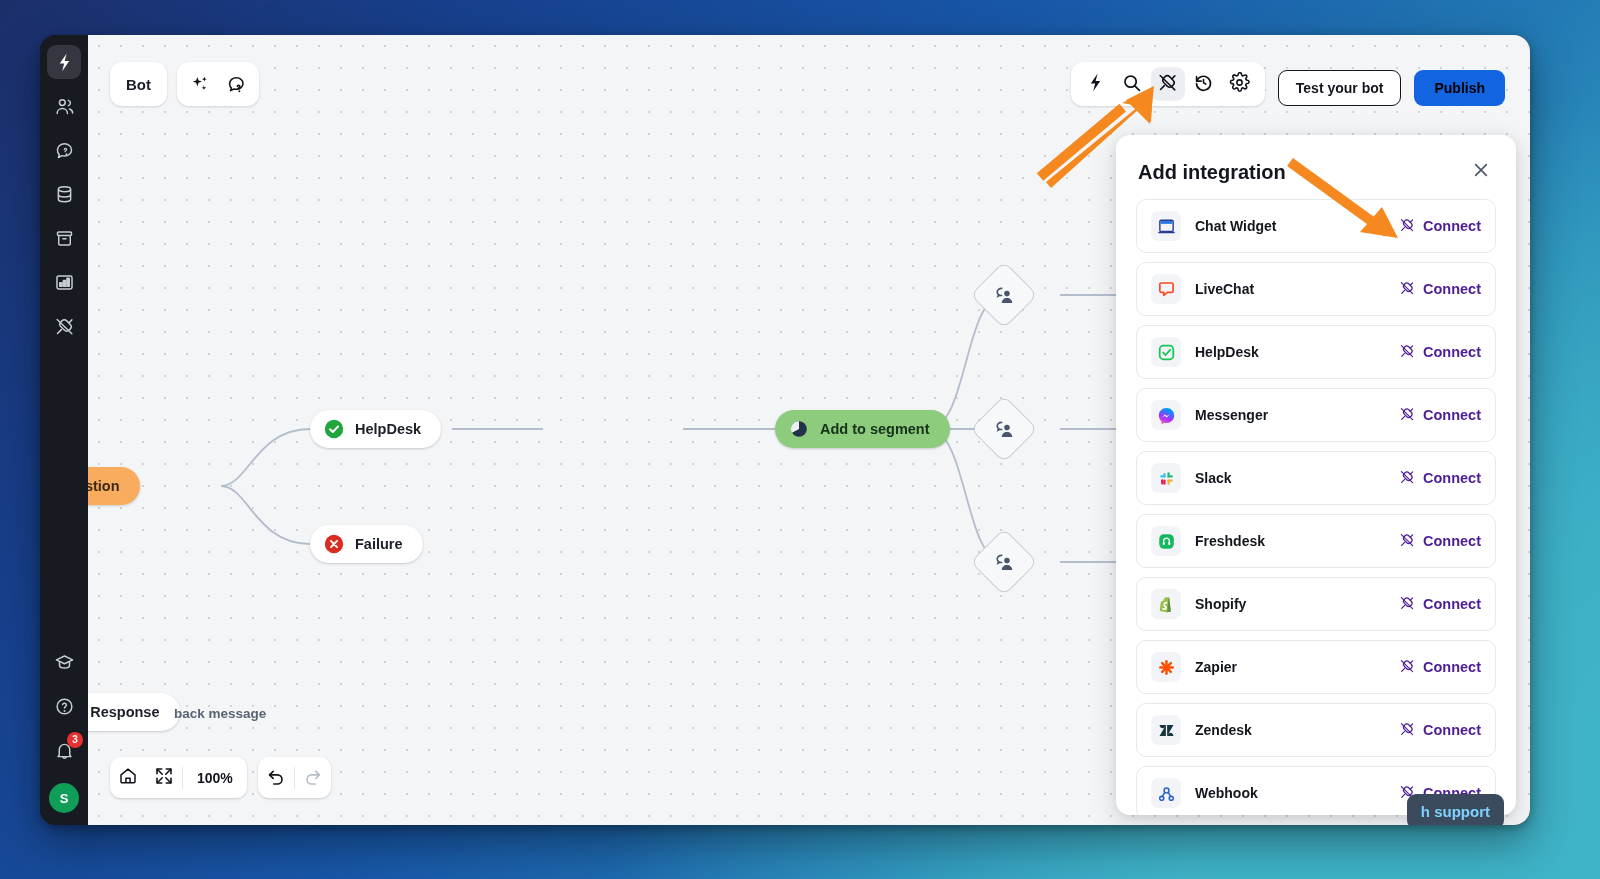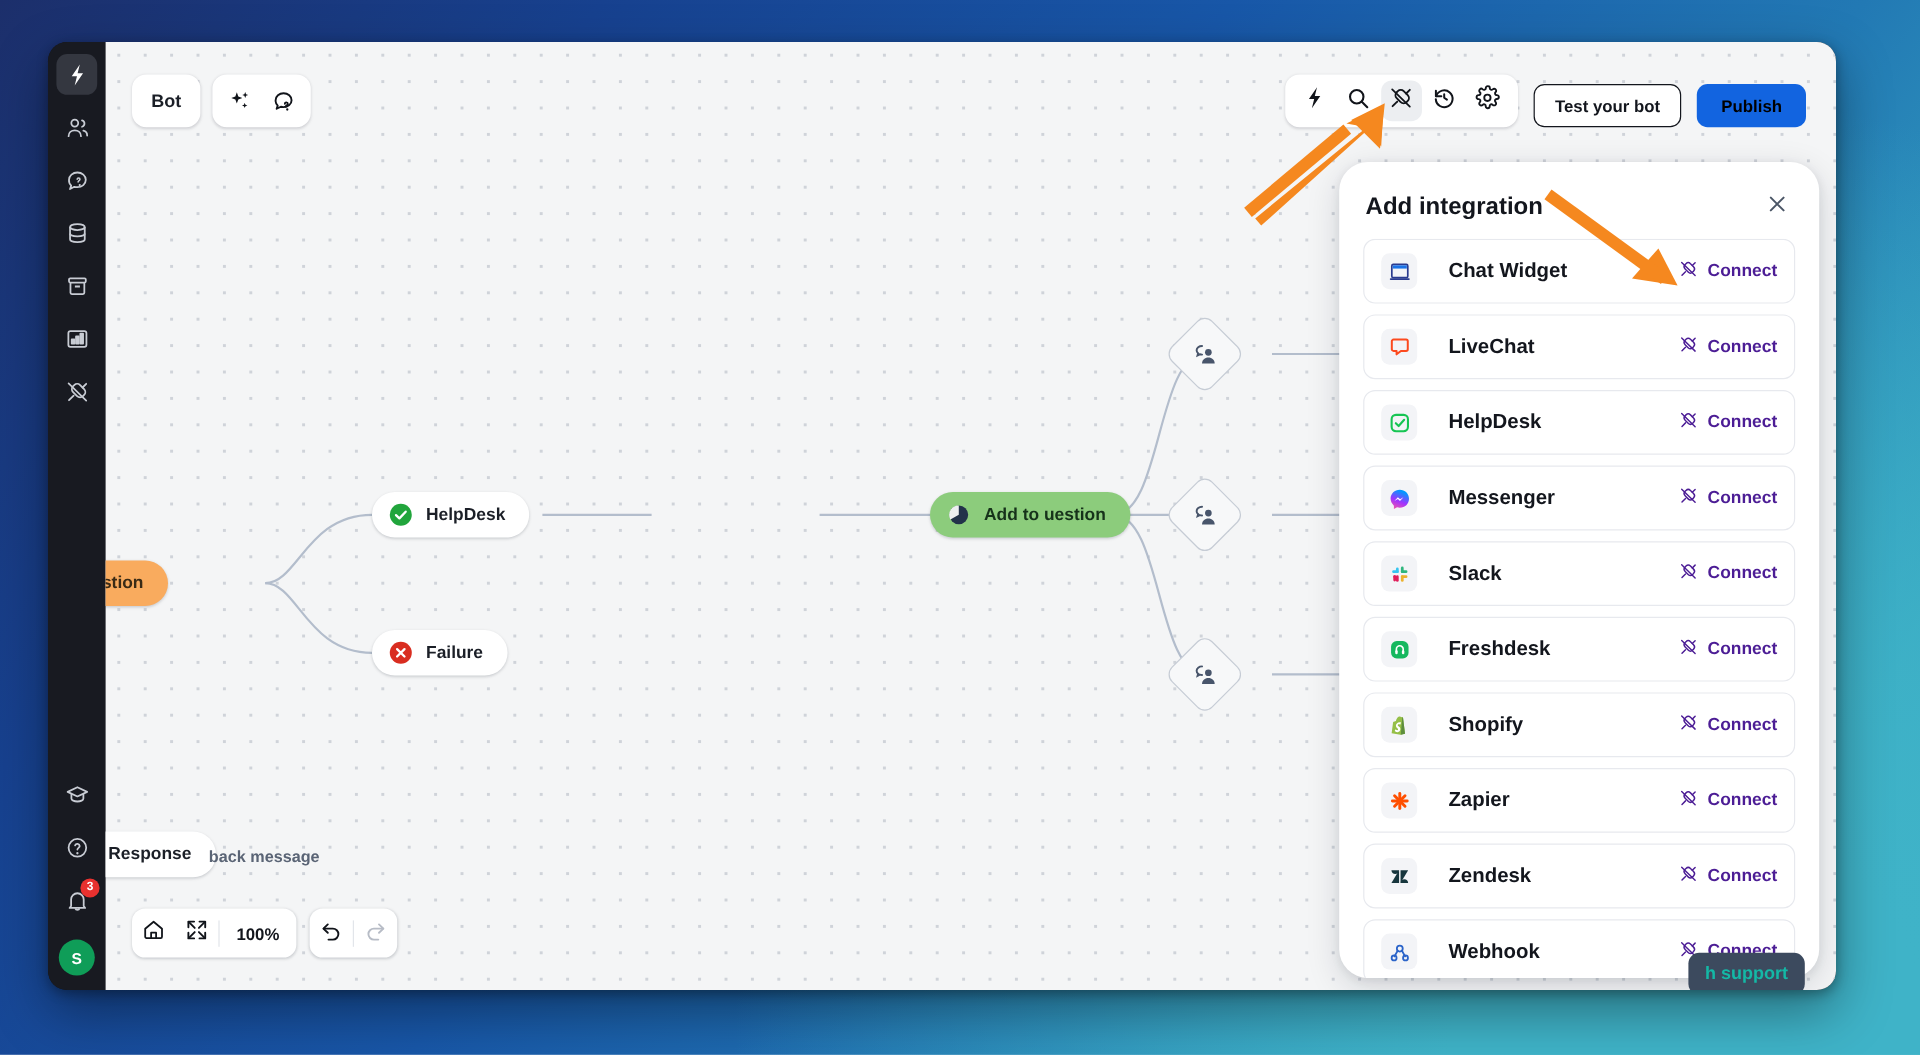--- a/index.html
+++ b/index.html
@@ -145,49 +145,49 @@
   .ctl-btn { width: 36px; height: 41px; display: flex; align-items: center; justify-content: center; color: #11141a; cursor: pointer; }
   .ctl-btn svg { width: 20px; height: 20px; }
   .ctl-btn.disabled { color: #b7bcc6; }
   .ctl-sep { width: 1px; height: 22px; background: #e2e5ea; }
   #zoom-level { padding: 0 14px; font-size: 14px; font-weight: 700; color: #13161d; }
 
   
   #panel {
     position: absolute; right: 14px; top: 100px;
     width: 400px; height: 680px;
-    background: #fff; border-radius: 24px;
+    background: #fff; border-radius: 14px;
     box-shadow: 0 8px 28px rgba(16,24,40,.14), 0 2px 8px rgba(16,24,40,.08);
     display: flex; flex-direction: column; overflow: hidden; z-index: 7;
   }
   #panel-head { display: flex; align-items: center; justify-content: space-between; padding: 24px 22px 14px 22px; }
   #panel-title { font-size: 20px; font-weight: 700; color: #13161d; }
   #panel-close { width: 26px; height: 26px; display: flex; align-items: center; justify-content: center; color: #4b5666; cursor: pointer; }
   #panel-close svg { width: 20px; height: 20px; }
   #panel-list { flex: 1 1 auto; overflow: hidden; padding: 0 20px 10px 20px; }
   .integration {
     height: 54px; margin-bottom: 9px;
     border: 1px solid #e7e9ee; border-radius: 10px;
     display: flex; align-items: center; padding: 0 14px;
     background: #fff; cursor: pointer;
   }
   .int-logo {
     width: 30px; height: 30px; border-radius: 7px; background: #f3f4f7;
     display: flex; align-items: center; justify-content: center; flex: 0 0 30px;
   }
   .int-logo svg { width: 19px; height: 19px; display: block; }
-  .int-name { margin-left: 26px; font-size: 17px; font-weight: 700; color: #13161d; }
+  .int-name { margin-left: 14px; font-size: 14px; font-weight: 700; color: #13161d; }
   .int-spacer { flex: 1 1 auto; }
   .int-connect { display: flex; align-items: center; gap: 8px; color: #4c1d95; font-size: 14.5px; font-weight: 700; cursor: pointer; }
   .int-connect svg { width: 16px; height: 16px; }
 
   
   #support-tip {
     position: absolute; right: 26px; bottom: -4px;
-    background: #3c4a5e; color: #14b8a6;
+    background: #3c4a5e; color: #7dd3fc;
     border-radius: 9px; padding: 9px 14px;
     font-size: 15px; font-weight: 700; white-space: nowrap;
     z-index: 9; overflow: hidden;
   }
 
   
   #annotations { position: absolute; inset: 0; pointer-events: none; z-index: 20; }
 </style>
 </head>
 <body>
@@ -412,21 +412,21 @@
       </div>
 
 
       <div class="node green" style="left:687px; top:394px; transform:translateY(-50%);">
         <span class="dot-ic">
           <svg viewBox="0 0 24 24">
               <circle cx="12" cy="12" r="9.4" fill="#23324a"></circle>
               <path d="M12 12 12 2.6 A9.4 9.4 0 0 0 3.6 16.6z" fill="#ffffff" opacity=".92"></path>
             </svg>
         </span>
-        <span>Add to uestion</span>
+        <span>Add to segment</span>
       </div>
 
       <div class="node" style="left:-40px; top:677px; transform:translateY(-50%);">
         <span>Bot Response</span>
       </div>
 
       <div id="label-fallback">back message</div>
 
       <div class="diamond" style="left:892px; top:236px;">
         <span>

